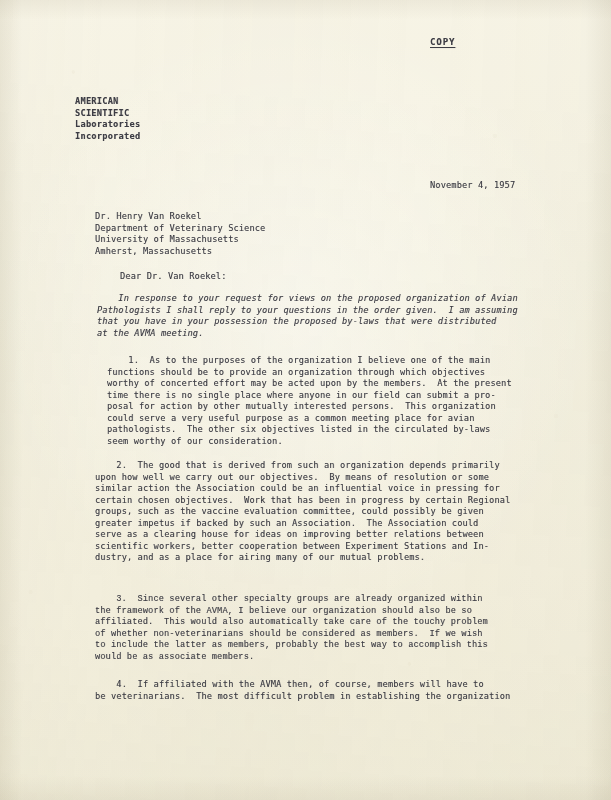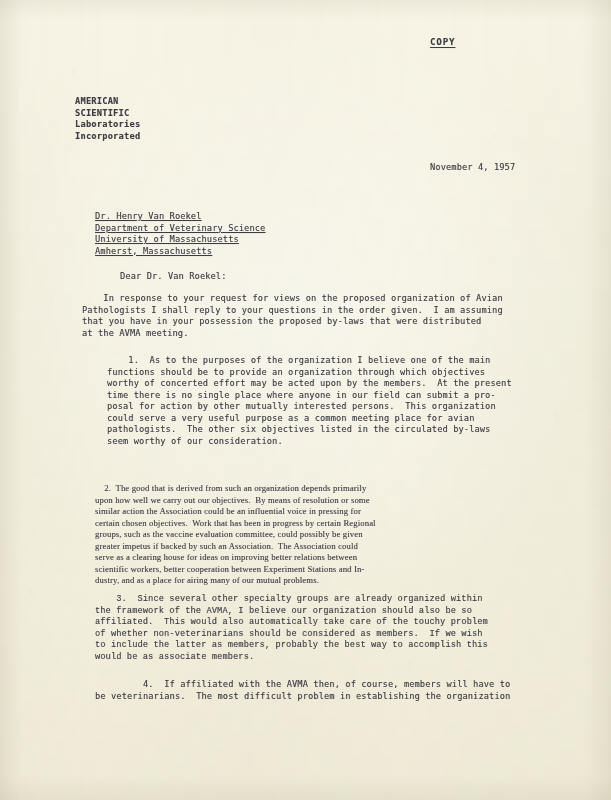--- a/index.html
+++ b/index.html
@@ -64,28 +64,28 @@
     left: 430px;
     top: 37px;
     font-weight: bold;
     font-size: 9px;
     letter-spacing: .9px;
     text-decoration: underline;
     text-underline-offset: 2px;
   }
   #letterhead    { left: 75px;  top: 72px;  font-weight: bold; letter-spacing: .3px; margin-top: 24px; }
   #company-block { left: 430px; top: 87px;  letter-spacing: .3px; }
-  #date-line     { left: 430px; top: 162px; }
-  #recipient     { left: 95px;  top: 211px; text-decoration: underline; }
+  #date-line     { left: 430px; top: 180px; }
+  #recipient     { left: 95px;  top: 211px; }
   #salutation    { left: 95px;  top: 271px; margin-left: 25px; }
-  #p-opening     { left: 82px;  top: 293px; }
+  #p-opening     { left: 97px;  top: 293px; font-style: italic; }
   #p-1           { left: 95px;  top: 355px; margin-left: 12px; }
-  #p-2           { left: 95px;  top: 483px; font-family: Liberation Serif, serif; }
+  #p-2           { left: 95px;  top: 460px; }
   #p-3           { left: 95px;  top: 594px; font-family: Liberation Mono, monospace; }
-  #p-4           { left: 95px;  top: 679px; text-align: right; }
+  #p-4           { left: 95px;  top: 679px; }
 </style>
 </head>
 <body>
 
 <div id="page">
 
   <div id="grain"></div>
   <div id="edges"></div>
 
   <div class="tw" id="copy-stamp">COPY</div>

